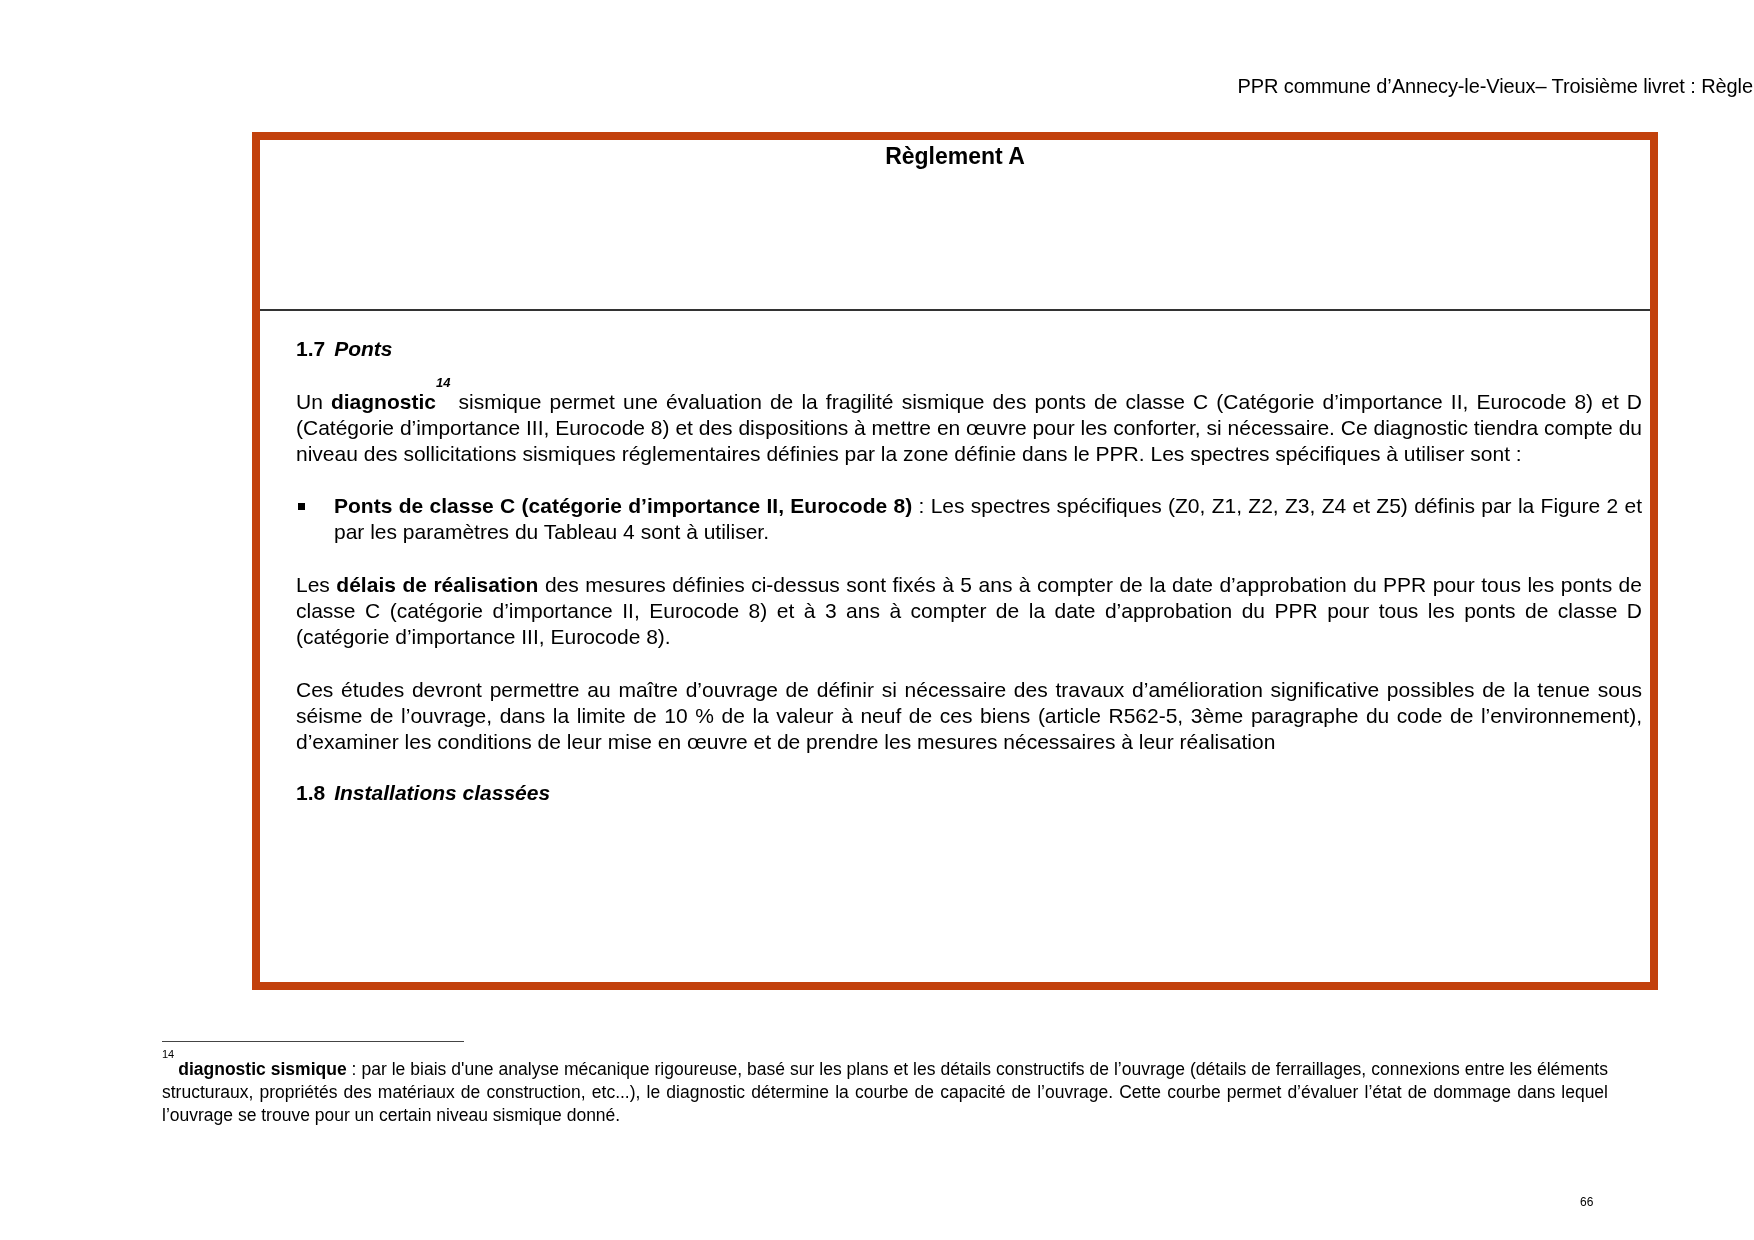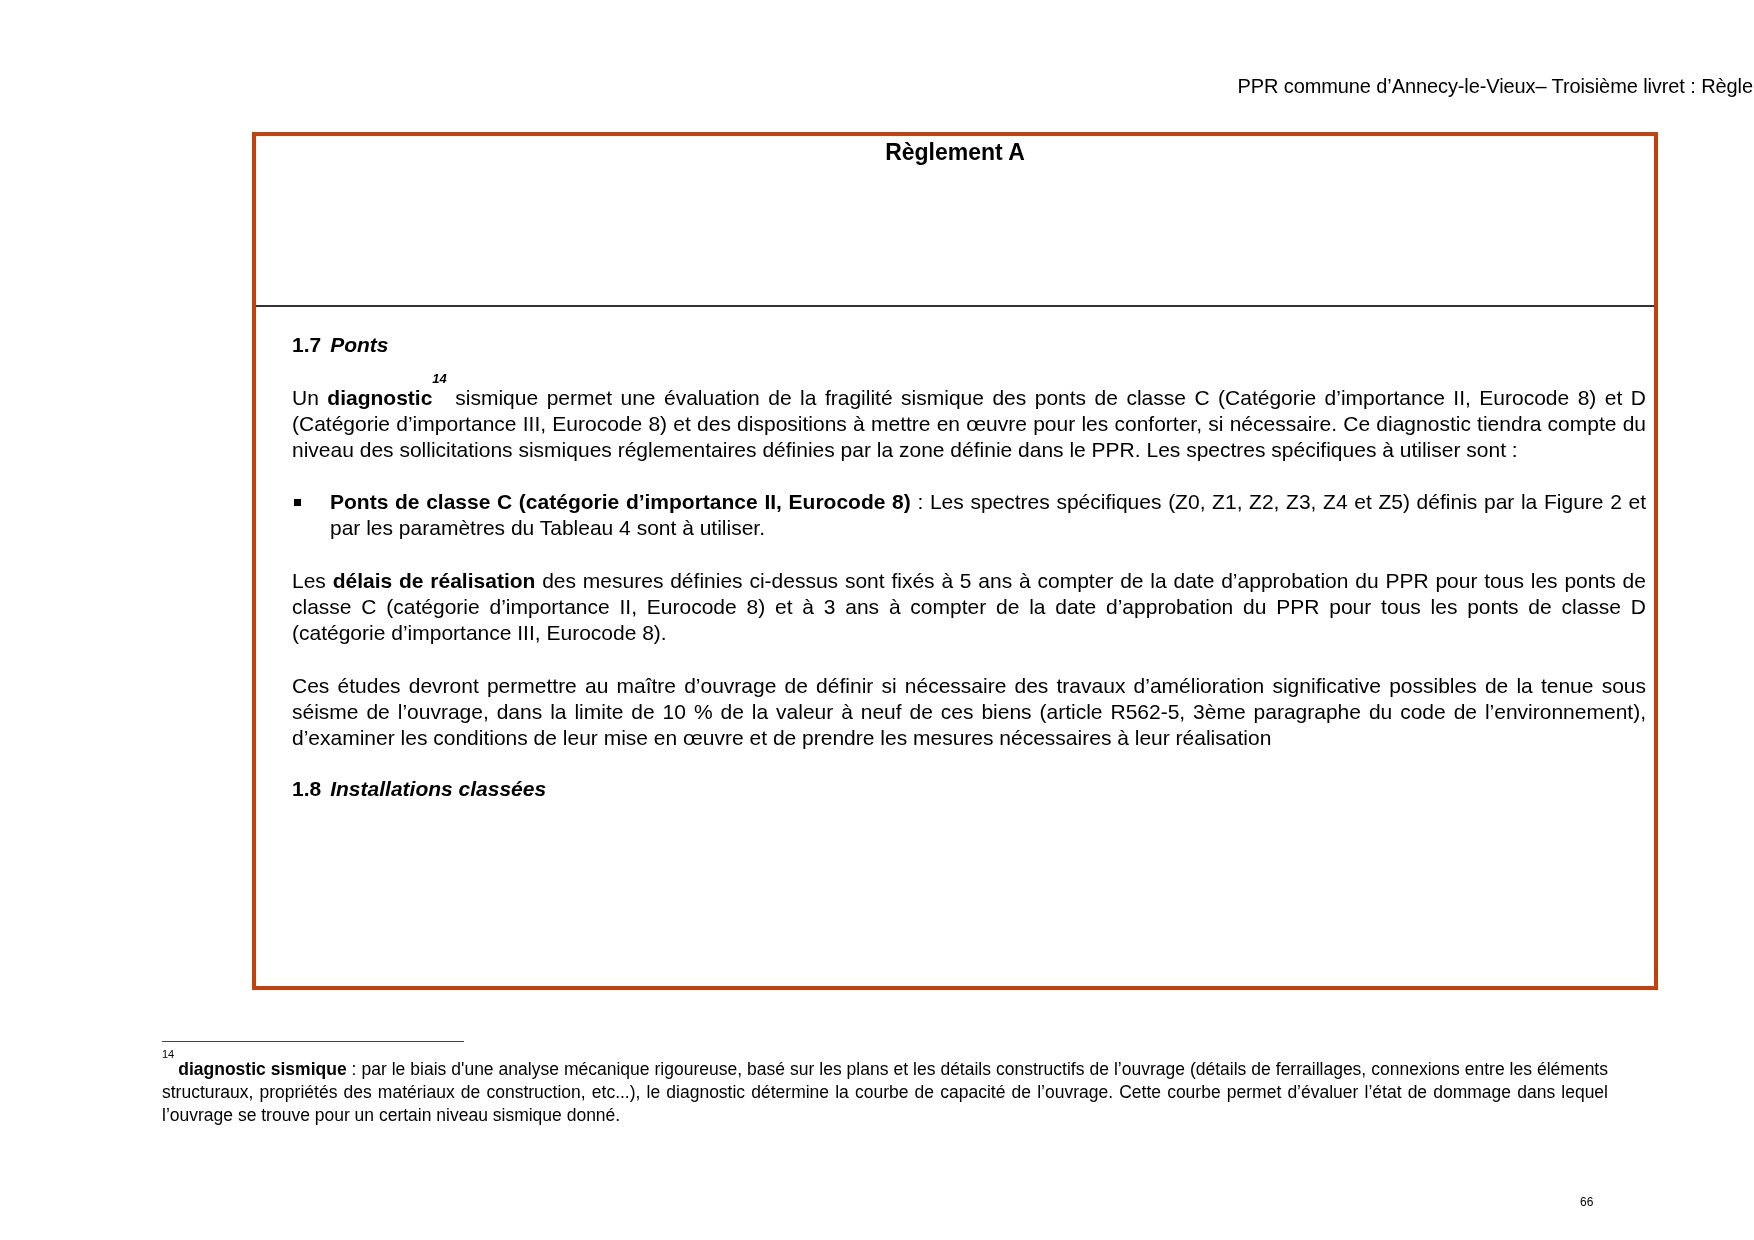--- a/index.html
+++ b/index.html
@@ -26,21 +26,21 @@
       margin-left: 0;
       padding-left: 43px;
     }
     .running-header span { display: inline-block; margin-left: 120px; }
     .frame {
       position: absolute;
       left: 252px;
       top: 132px;
       width: 1406px;
       height: 858px;
-      border: 4px solid #c2410c;
+      border: 8px solid #c2410c;
       box-sizing: border-box;
     }
     .frame-head {
       height: 170px;
       border-bottom: 2px solid #333;
       box-sizing: border-box;
       text-align: center;
     }
     .frame-head .title {
       padding-top: 0;

